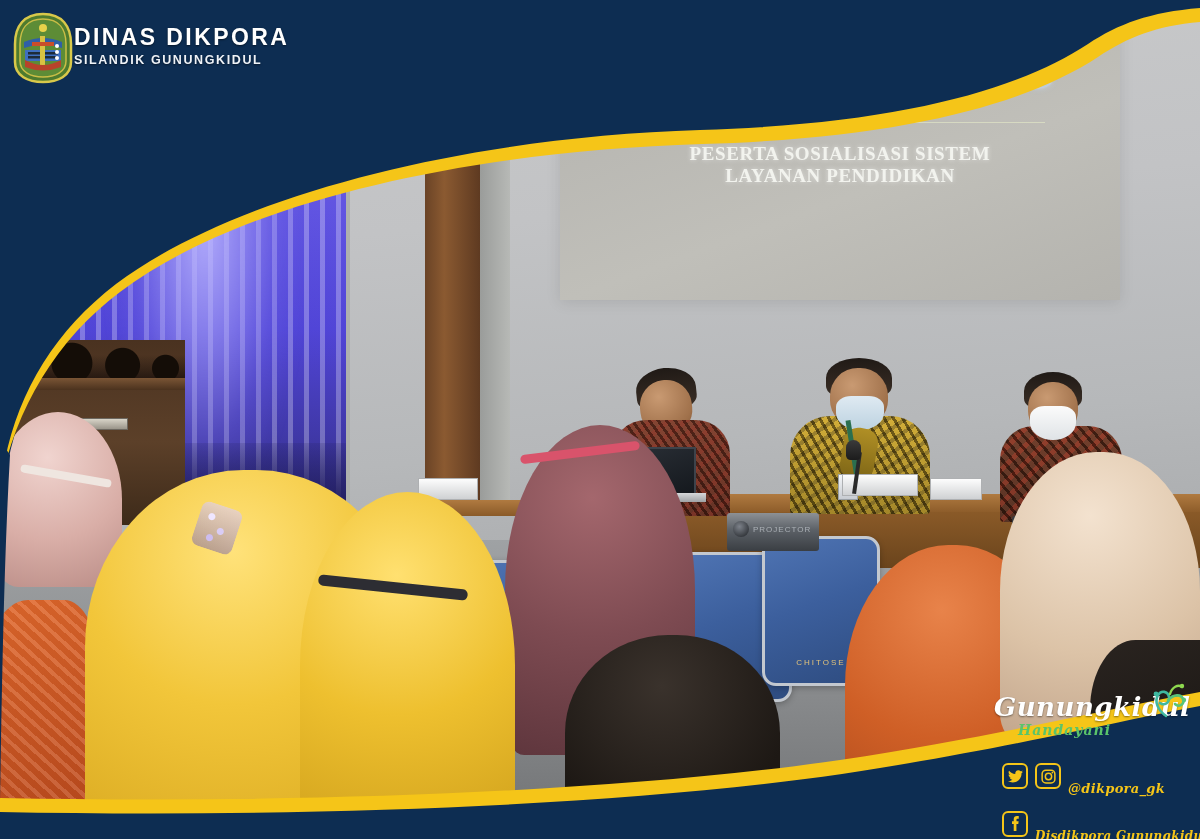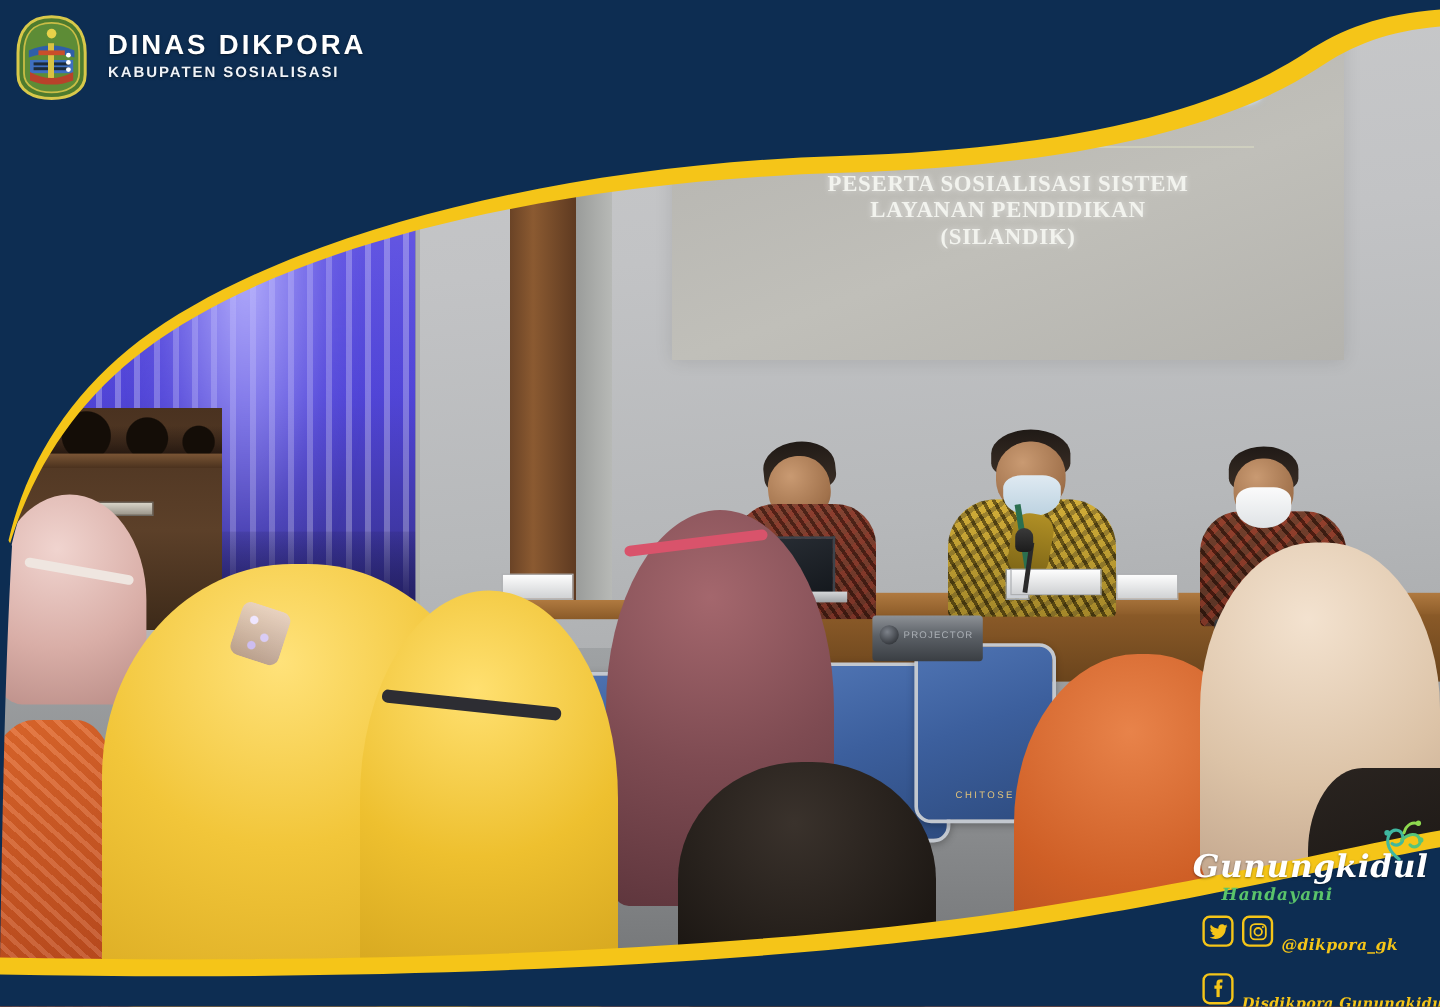--- a/index.html
+++ b/index.html
@@ -10,21 +10,21 @@
     background:#0d2d52;
   }
   .stage {
     position:relative; width:1200px; height:839px; overflow:hidden;
     background:#0d2d52;
   }
 
   
   .photo {
     position:absolute; inset:0;
-    background:#c2410c;
+    background:#701a75;
     overflow:hidden;
   }
   
   .wall {
     position:absolute; left:0; top:0; width:1200px; height:560px;
     background:linear-gradient(175deg,#c9cacb 0%, #c2c3c5 40%, #b6b8ba 75%, #a9abad 100%);
   }
   
   .wall-lower {
     position:absolute; left:0; top:540px; width:1200px; height:299px;
@@ -415,21 +415,21 @@
     color:rgba(255,214,120,0.85);
   }
 
   
   .frame{ position:absolute; inset:0; pointer-events:none; }
   .frame svg{ position:absolute; inset:0; width:1200px; height:839px; }
 
   
   .header{
     position:absolute; left:0; top:0; width:520px; height:96px;
-    display:flex; align-items:center; gap:16px; padding-left:12px;
+    display:flex; align-items:center; gap:0; padding-left:12px;
     z-index:30;
   }
   .crest{ width:62px; height:72px; flex:0 0 auto; }
   .header-text{ padding-bottom:4px; }
   .org-name{
     font-family:"Liberation Sans", sans-serif;
     font-weight:bold; font-size:23px; letter-spacing:2.4px; color:#ffffff;
     text-shadow:0 1px 2px rgba(0,0,0,0.5);
     line-height:1.1;
   }
@@ -453,21 +453,20 @@
   .brand{
     position:absolute; right:10px; top:694px; width:196px; z-index:31;
     text-align:left;
   }
   .brand-wordmark{
     font-family:"DejaVu Serif", serif;
     font-style:italic; font-weight:bold;
     font-size:26px; color:#ffffff;
     letter-spacing:0.5px; line-height:1;
     text-shadow:0 1px 2px rgba(0,0,0,0.45);
-    margin-top:16px;
   }
   .brand-tag{
     font-family:"DejaVu Serif", serif;
     font-style:italic; font-weight:bold;
     font-size:14px; color:#5ac46a; letter-spacing:1px;
     margin-top:2px; margin-left:24px;
   }
   .flourish{
     position:absolute; right:2px; top:-14px; width:44px; height:40px;
   }
@@ -524,21 +523,20 @@
     <div class="screen">
       <div class="screen-inner">
         <div class="slide-title">SELAMAT DATANG</div>
         <div class="ornament-row">
           <div class="ornament-line"></div>
           <div class="ornament-glyph">⁊</div>
           <div class="ornament-line"></div>
         </div>
         <div class="slide-sub">PESERTA SOSIALISASI SISTEM</div>
         <div class="slide-sub">LAYANAN PENDIDIKAN</div>
-        <div class="slide-sub">(SILANDIK)</div>
       </div>
     </div>
 
     <div class="table-left"></div>
     <div class="table-top"></div>
     <div class="table-body"></div>
 
     <div class="person m1">
       <div class="hair"></div>
       <div class="head"></div>
@@ -651,21 +649,21 @@
       <rect x="16" y="44" width="30" height="2.5" fill="#1d2b3a"></rect>
       <rect x="28" y="24" width="5" height="34" fill="#d9c243"></rect>
       <rect x="20" y="30" width="22" height="4" fill="#c94e2a"></rect>
       <path d="M13 48 Q31 58 49 48 L49 55 Q31 62 13 55 Z" fill="#b8422a"></path>
       <circle cx="45" cy="34" r="2" fill="#ffffff"></circle>
       <circle cx="45" cy="40" r="2" fill="#ffffff"></circle>
       <circle cx="45" cy="46" r="2" fill="#ffffff"></circle>
     </svg>
     <div class="header-text">
       <div class="org-name">DINAS DIKPORA</div>
-      <div class="org-sub">KABUPATEN SOSIALISASI</div>
+      <div class="org-sub">SILANDIK GUNUNGKIDUL</div>
     </div>
   </div>
 
 
   <div class="brand">
     <svg class="flourish" viewBox="0 0 44 40">
       <path d="M22 36 C14 30 10 22 14 15 C17 10 24 11 25 17 C26 23 20 26 16 23" stroke="#3fb8a0" stroke-width="2.6" fill="none" stroke-linecap="round"></path>
       <path d="M24 20 C30 14 37 14 39 19 C41 24 35 28 31 24" stroke="#57c47a" stroke-width="2.6" fill="none" stroke-linecap="round"></path>
       <path d="M26 14 C28 7 34 4 38 7" stroke="#8ed94f" stroke-width="2.4" fill="none" stroke-linecap="round"></path>
       <circle cx="12" cy="14" r="2.4" fill="#3fb8a0"></circle>

